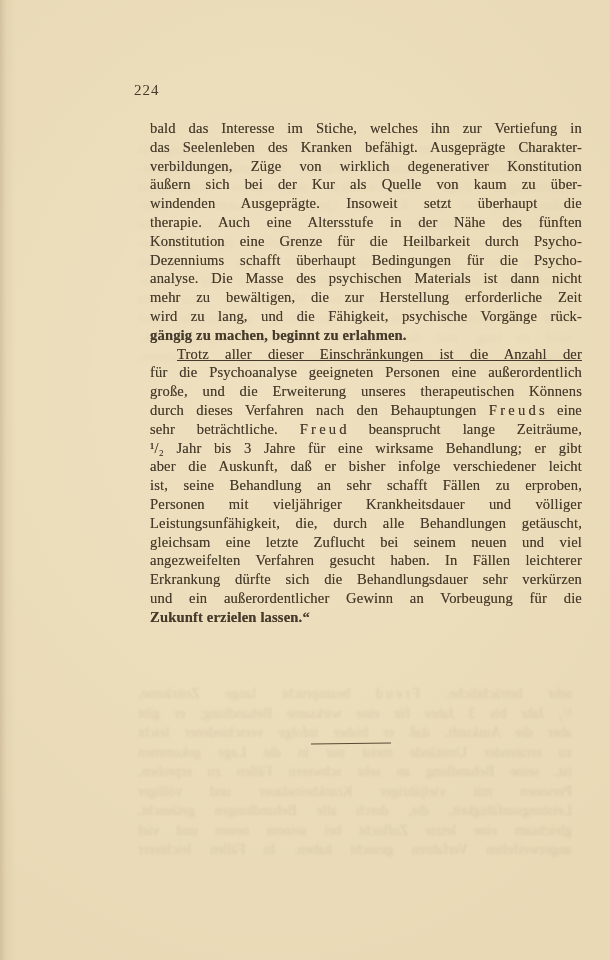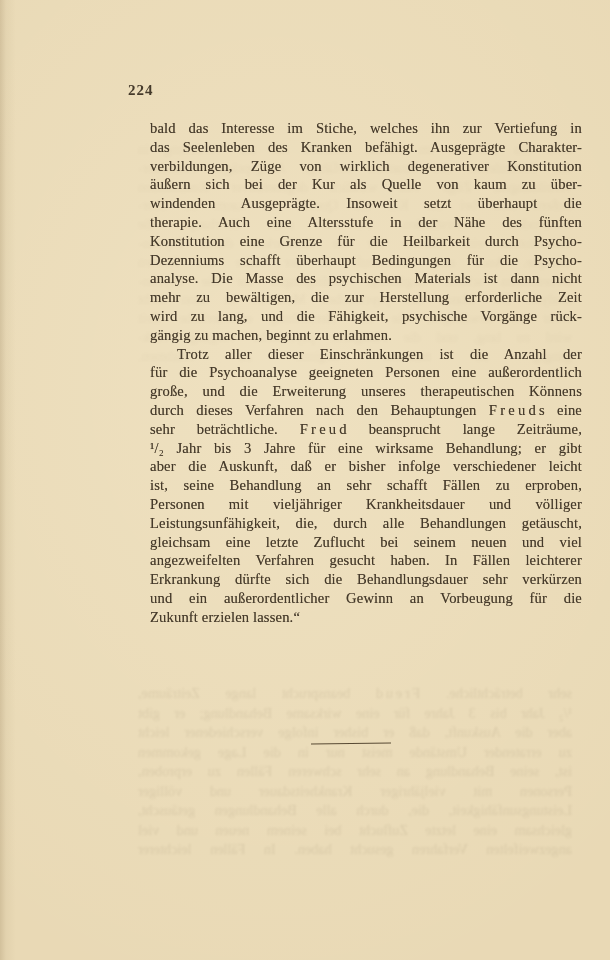--- a/index.html
+++ b/index.html
@@ -18,25 +18,25 @@
     width:610px;height:960px;
     background:
       linear-gradient(to right, rgba(120,95,55,0.20) 0px, rgba(120,95,55,0.06) 6px, rgba(120,95,55,0) 16px),
       radial-gradient(ellipse 150% 120% at 45% 40%, rgba(255,248,226,0.25) 0%, rgba(255,248,226,0) 55%),
       radial-gradient(ellipse 140% 140% at 50% 50%, rgba(0,0,0,0) 60%, rgba(110,85,45,0.12) 100%),
       var(--paper);
     overflow:hidden;
   }
   .page-number{
     position:absolute;
-    left:128px;top:82px;
+    left:134px;top:82px;
     font-size:15px;
     letter-spacing:1px;
     color:var(--ink);
-    font-weight:bold;
+    font-weight:normal;
   }
   .text-block{
     position:absolute;
     left:150px;top:119px;
     width:432px;
     color:var(--ink);
     font-size:14.6px;
     letter-spacing:0.15px;
     text-shadow:0 0 0.5px rgba(62,48,28,0.55);
   }
@@ -44,23 +44,25 @@
   .line{
     height:18.8px;
     line-height:18.8px;
     text-align:justify;
     text-align-last:justify;
     white-space:nowrap;
     overflow:visible;
   }
   .line.lastline{
     text-align-last:left;
+    font-weight:bold;
   }
   .line.indent{
     text-indent:27px;
+    text-decoration:underline;
   }
   .section-divider{
     position:absolute;
     left:311px;top:743px;
     width:80px;height:0;
     border:none;
     border-top:1.6px solid rgba(62,48,28,0.85);
     transform:rotate(-0.6deg);
     margin:0;
   }

